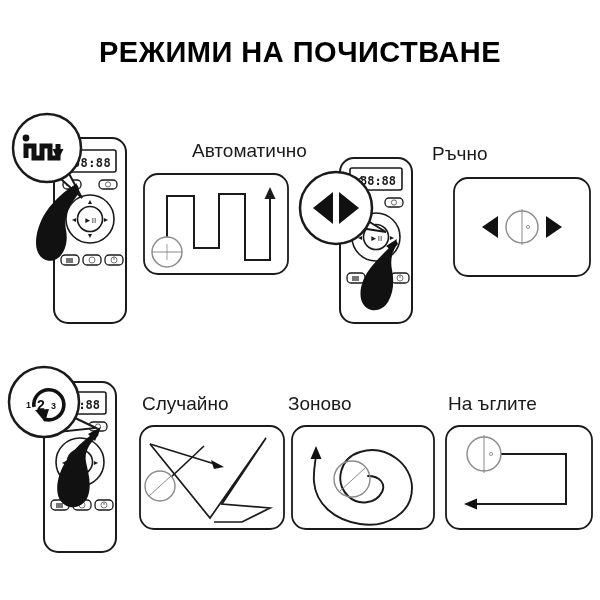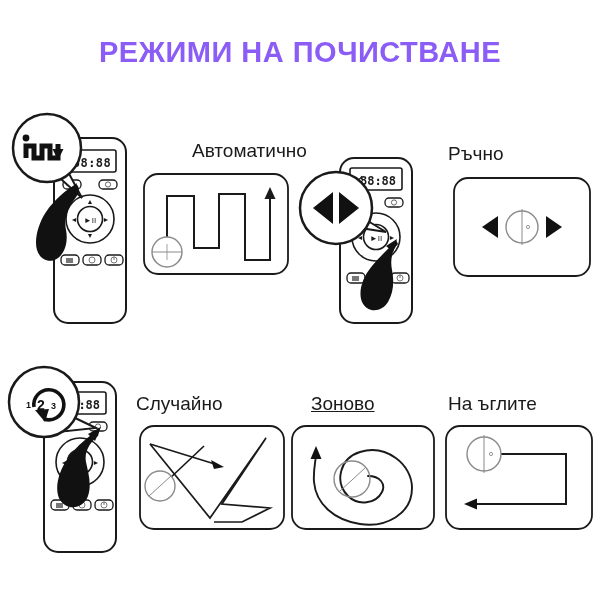--- a/index.html
+++ b/index.html
@@ -13,21 +13,21 @@
   }
   #stage{position:absolute;left:0;top:0;width:600px;height:600px;}
   .abs{position:absolute;}
 
   .page-title{
     position:absolute;left:0;top:36px;width:600px;
     text-align:center;
     font-size:29px;
     font-weight:bold;
     letter-spacing:0.5px;
-    color:#8b5cf6;
+    color:#000000;
     font-family:"Liberation Sans", sans-serif;
   }
 
   .mode-label{
     position:absolute;
     font-size:19px;
     font-weight:normal;
     color:#1a1a1a;
     white-space:nowrap;
     font-family:"Liberation Sans", sans-serif;
@@ -175,21 +175,21 @@
         <path d="M40 64 L86 92 L48 86 Z" fill="#fff" stroke="#1a1a1a" stroke-width="2"></path>
         <circle cx="36" cy="68" r="36" fill="#fff" stroke="#1a1a1a" stroke-width="2.5"></circle>
         <g>
           <path d="M33 52 L33 84 L13 68 Z" fill="#111"></path>
           <path d="M39 52 L39 84 L59 68 Z" fill="#111"></path>
         </g>
       </g>
     </svg>
   </div>
 
-  <div class="mode-label" style="left:448px;top:143px;">Ръчно</div>
+  <div class="mode-label" style="left:432px;top:143px;">Ръчно</div>
   <div class="abs" style="left:452px;top:176px;">
     <svg width="140" height="105" viewBox="0 0 140 105">
       <rect x="2" y="2" width="136" height="98" rx="14" ry="14" fill="#fff" stroke="#1a1a1a" stroke-width="1.8"></rect>
       <g>
         <path d="M46 40 L46 62 L30 51 Z" fill="#111"></path>
       </g>
       <g>
         <path d="M94 40 L94 62 L110 51 Z" fill="#111"></path>
       </g>
       <g>
@@ -250,38 +250,38 @@
           <path d="M30 45 A15 15 0 1 1 40 57" fill="none" stroke="#111" stroke-width="3.6"></path>
           <path d="M41 60 L31 48 L45 47 Z" fill="#111"></path>
           <text x="22" y="46" font-size="9" font-weight="bold" fill="#111">1</text>
           <text x="33" y="48" font-size="14" font-weight="bold" fill="#111">2</text>
           <text x="47" y="47" font-size="9" font-weight="bold" fill="#111">3</text>
         </g>
       </g>
     </svg>
   </div>
 
-  <div class="mode-label" style="left:136px;top:393px;">Случайно</div>
+  <div class="mode-label" style="left:142px;top:393px;">Случайно</div>
   <div class="abs" style="left:138px;top:424px;">
     <svg width="150" height="110" viewBox="0 0 150 110">
       <rect x="2" y="2" width="144" height="103" rx="14" ry="14" fill="#fff" stroke="#1a1a1a" stroke-width="1.8"></rect>
       <g>
         <path d="M12 20 L72 94 L128 14 L84 80 L132 84 L104 98 L76 98" fill="none" stroke="#1a1a1a" stroke-width="1.7"></path>
         <path d="M12 20 L80 41" fill="none" stroke="#1a1a1a" stroke-width="1.7"></path>
         <path d="M86 43 L73 36 L76 45 Z" fill="#111"></path>
         <path d="M30 56 L66 22" fill="none" stroke="#1a1a1a" stroke-width="1.7"></path>
       </g>
       <g>
         <circle cx="22" cy="62" r="15" fill="#fff" stroke="#8a8a8a" stroke-width="1.4"></circle>
         <line x1="11" y1="72" x2="33" y2="52" stroke="#8a8a8a" stroke-width="1"></line>
       </g>
     </svg>
   </div>
 
-  <div class="mode-label" style="left:311px;top:393px;text-decoration:underline;">Зоново</div>
+  <div class="mode-label" style="left:288px;top:393px;">Зоново</div>
   <div class="abs" style="left:290px;top:424px;">
     <svg width="148" height="110" viewBox="0 0 148 110">
       <rect x="2" y="2" width="142" height="103" rx="14" ry="14" fill="#fff" stroke="#1a1a1a" stroke-width="1.8"></rect>
       <g>
         <path d="M78 52
                  C 90 52 96 60 92 68
                  C 86 80 68 82 58 72
                  C 44 58 50 34 70 28
                  C 96 20 122 40 122 64
                  C 122 90 96 104 70 100

